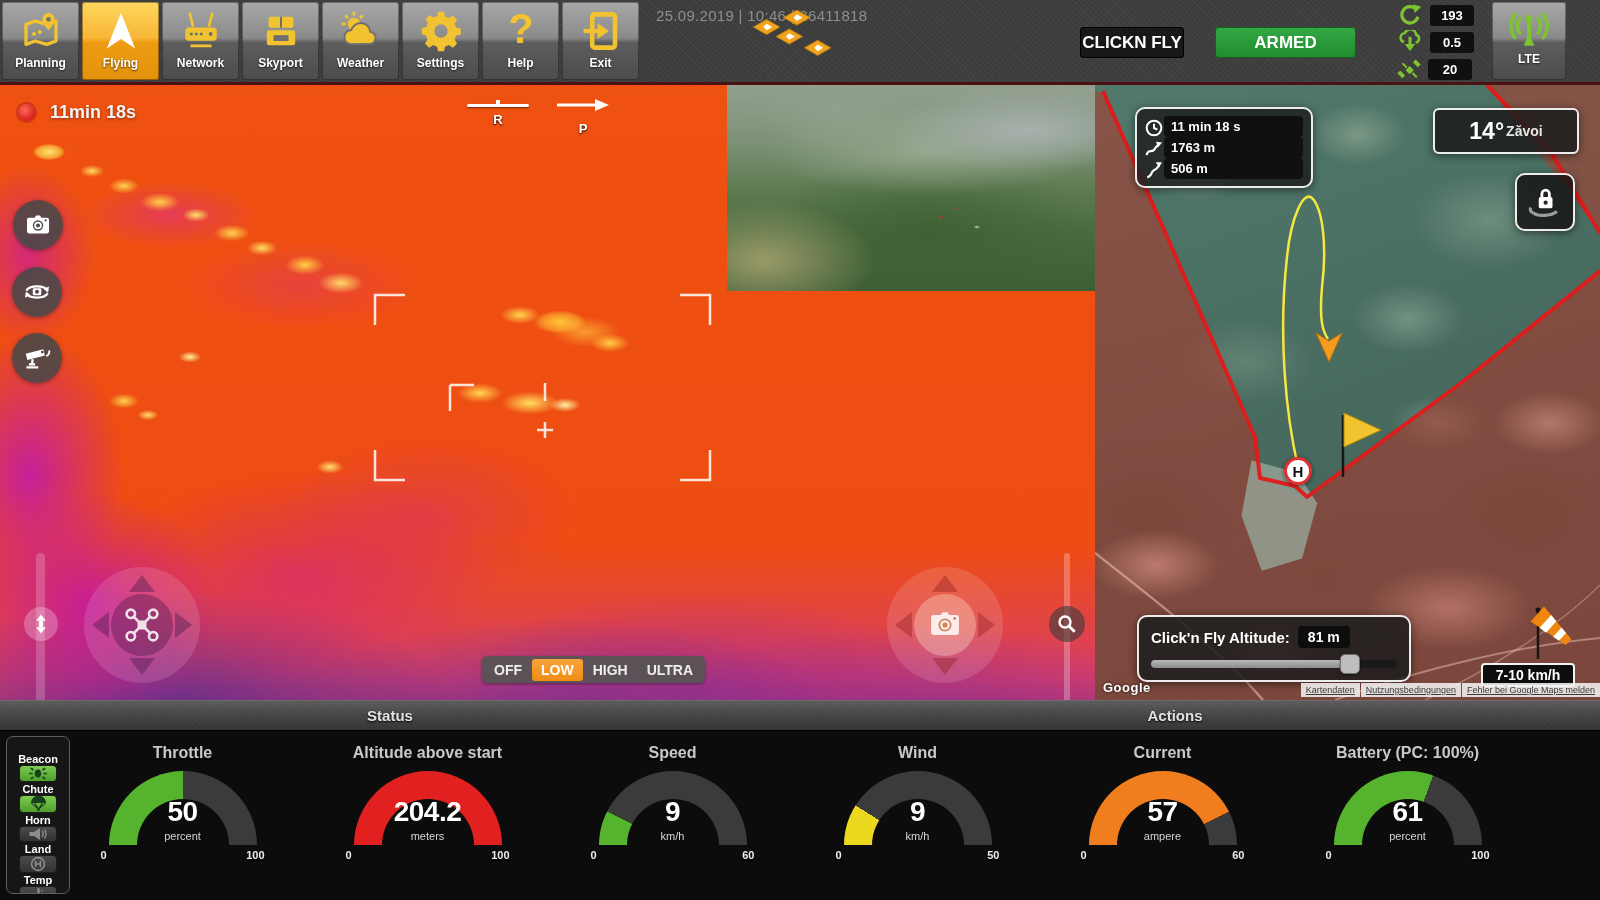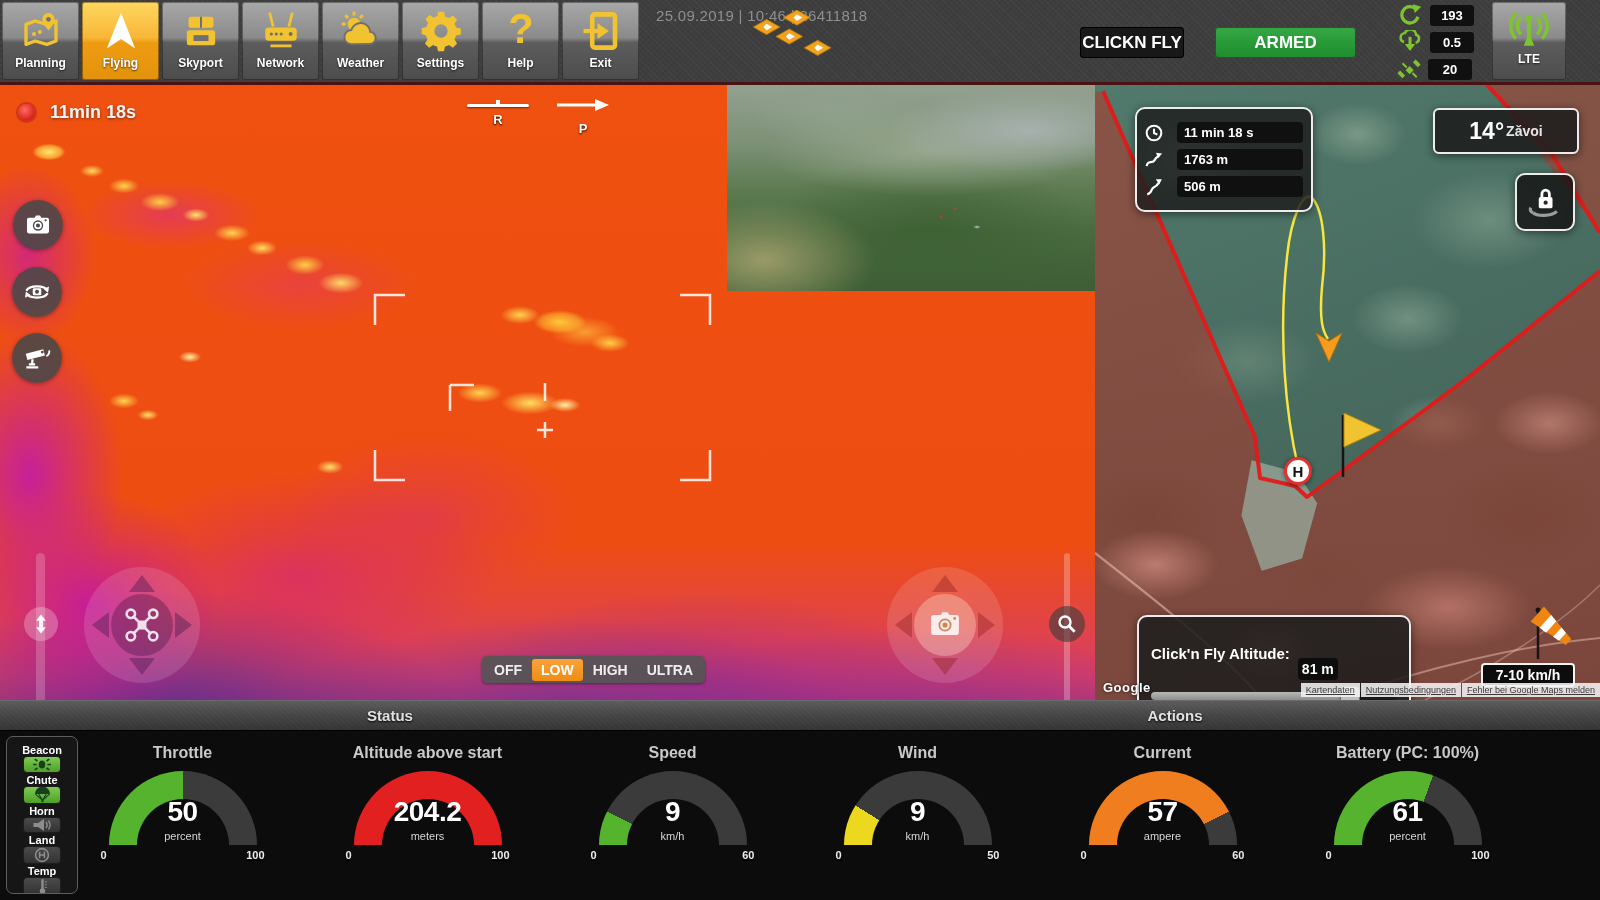--- a/index.html
+++ b/index.html
@@ -134,35 +134,35 @@
     clip-path:polygon(0 1%,1.6% 1.3%,32% 58%,33% 64%,42% 67.5%,100% 30.5%,100% 100%,0 100%);}
   .zone-red2{position:absolute;inset:0;background:rgba(176,58,44,.55);clip-path:polygon(77.5% 0,100% 0,100% 24%);}
   .zone-pocket{position:absolute;inset:0;background:rgba(150,165,152,.8);
     clip-path:polygon(31% 61%,40% 63%,44% 68%,41% 77%,33% 79%,29% 70%);}
   .map-vec{position:absolute;inset:0;pointer-events:none;}
   .home-marker{position:absolute;left:189px;top:372px;width:28px;height:28px;border-radius:50%;background:#fff;
     border:3px solid #e03030;box-sizing:border-box;color:#111;font-size:15px;font-weight:bold;
     display:flex;align-items:center;justify-content:center;box-shadow:0 1px 4px rgba(0,0,0,.5);}
   .tele-panel{position:absolute;left:40px;top:22px;width:158px;background:rgba(30,30,30,.84);
     border:2px solid #ececec;border-radius:10px;padding:7px 8px;box-shadow:0 2px 8px rgba(0,0,0,.5);}
-  .tele-row{display:flex;align-items:center;gap:14px;margin:6px 0;}
+  .tele-row{display:flex;align-items:flex-end;gap:1px;margin:0 0;}
   .tele-pill{flex:1;background:#101010;border-radius:4px;padding:3px 7px;color:#fff;font-size:13px;font-weight:bold;white-space:nowrap;}
   .weather-box{position:absolute;left:338px;top:23px;width:142px;height:42px;background:rgba(28,28,28,.88);
     border:2px solid #ececec;border-radius:6px;display:flex;align-items:center;justify-content:center;gap:2px;
     box-shadow:0 2px 8px rgba(0,0,0,.5);}
   .weather-temp{font-size:23px;font-weight:bold;color:#fff;}
   .weather-loc{font-size:14px;font-weight:bold;color:#e6e6e6;}
   .lock-btn{position:absolute;left:420px;top:88px;width:60px;height:58px;background:rgba(22,22,22,.86);
     border:2px solid #ececec;border-radius:10px;display:flex;align-items:center;justify-content:center;
     cursor:pointer;box-shadow:0 2px 8px rgba(0,0,0,.5);box-sizing:border-box;}
   .cf-panel{position:absolute;left:42px;top:530px;width:246px;background:rgba(30,30,30,.88);
     border:2px solid #ececec;border-radius:10px;padding:9px 12px 12px;box-shadow:0 2px 8px rgba(0,0,0,.5);}
   .cf-row{display:flex;align-items:center;gap:8px;}
   .cf-label{font-size:15px;font-weight:bold;color:#fff;white-space:nowrap;}
-  .cf-value{background:#0d0d0d;border-radius:4px;padding:3px 4px;color:#fff;font-size:14px;font-weight:bold;margin-top:32px;}
+  .cf-value{background:#0d0d0d;border-radius:4px;padding:3px 10px;color:#fff;font-size:14px;font-weight:bold;}
   .cf-slider{position:relative;height:8px;background:#191919;border-radius:4px;margin-top:12px;cursor:pointer;}
   .cf-fill{position:absolute;left:0;top:0;bottom:0;background:linear-gradient(#b8b8b8,#8d8d8d);border-radius:4px;}
   .cf-thumb{position:absolute;top:50%;width:18px;height:18px;border-radius:5px;background:#bdbdbd;
     border:1px solid #6f6f6f;transform:translate(-50%,-50%);box-shadow:0 1px 2px rgba(0,0,0,.5);}
   .windsock{position:absolute;left:425px;top:518px;width:70px;height:60px;pointer-events:none;}
   .wind-label{position:absolute;left:386px;top:578px;width:94px;height:24px;background:#0d0d0d;
     border:2px solid #f2f2f2;border-radius:4px;color:#fff;font-size:14px;font-weight:bold;
     display:flex;align-items:center;justify-content:center;box-sizing:border-box;}
   .google{position:absolute;left:8px;bottom:5px;color:#fff;font-size:13px;font-weight:bold;letter-spacing:.5px;
     text-shadow:0 0 3px rgba(0,0,0,.8);}
@@ -171,23 +171,23 @@
 
   
   .section-bar{position:absolute;left:0;top:700px;width:1600px;height:31px;box-sizing:border-box;
     background:linear-gradient(#5c5c5c,#474747 45%,#343434);
     background-image:repeating-linear-gradient(45deg,rgba(255,255,255,.025) 0 1px,transparent 1px 4px),
       linear-gradient(#5c5c5c,#474747 45%,#343434);
     border-top:1px solid #6a6a6a;border-bottom:1px solid #000;}
   .section-label{position:absolute;top:6px;font-size:15px;font-weight:bold;color:#e2e2e2;
     transform:translateX(-50%);text-shadow:0 1px 2px #000;}
   footer{position:absolute;left:0;top:731px;width:1600px;height:169px;background:#0c0c0c;}
-  .side-controls{position:absolute;left:6px;top:5px;width:72px;height:158px;background:#161616;
+  .side-controls{position:absolute;left:6px;top:5px;width:64px;height:158px;background:#161616;
     border:1px solid #5e5e5e;border-radius:7px;display:flex;flex-direction:column;align-items:center;
-    padding-top:6px;box-sizing:border-box;overflow:hidden;}
+    padding-top:15px;box-sizing:border-box;overflow:hidden;}
   .sc-label{font-size:11px;font-weight:bold;color:#fff;margin-top:1px;line-height:12px;}
   .sc-btn{width:38px;height:19px;border-radius:4px;display:flex;align-items:center;justify-content:center;
     cursor:pointer;border:1px solid #1d1d1d;box-sizing:border-box;}
   .sc-btn.active{background:linear-gradient(#7ecb50,#4f9f2b);}
   .sc-btn.inactive{background:linear-gradient(#4b4b4b,#323232);}
   .gauges{position:absolute;left:60px;right:70px;top:0;height:169px;display:flex;justify-content:space-around;text-decoration:underline;}
   .gauge{width:176px;display:flex;flex-direction:column;align-items:center;}
   .g-title{font-size:16px;font-weight:bold;color:#c9c9c9;margin:13px 0 9px;white-space:nowrap;}
   .g-arc{position:relative;width:148px;height:74px;}
   .g-fill{position:absolute;inset:0;border-radius:148px 148px 0 0;}
@@ -225,45 +225,45 @@
               <svg viewBox="0 0 24 24" width="40" height="42">
                 <polygon points="12,1 20.5,22.5 12,16.8 3.5,22.5" fill="currentColor"></polygon>
               </svg>
             </span>
           </div>
           <div class="nav-label">Flying</div>
         </div>
         <div class="nav-btn">
           <div class="nav-icon">
             <span class="icon">
-              <svg viewBox="0 0 24 24" width="44" height="40">
-                <rect x="4.5" y="3.5" width="15" height="6.5" rx="1.5" fill="currentColor"></rect>
-                <path d="M12 3.5 v6.5" stroke="#6f6f6f" stroke-width="1.2"></path>
-                <rect x="3.5" y="11.5" width="17" height="9" rx="1.5" fill="currentColor"></rect>
-                <rect x="7.5" y="14.5" width="9" height="3.5" fill="#6f6f6f"></rect>
-              </svg>
-            </span>
-          </div>
-          <div class="nav-label">Skyport</div>
-        </div>
-        <div class="nav-btn">
-          <div class="nav-icon">
-            <span class="icon">
               <svg viewBox="0 0 24 24" width="44" height="42">
                 <path d="M7.5 9.5 5.5 1.5 M16.5 9.5 18.5 1.5" stroke="currentColor" stroke-width="1.6" fill="none"></path>
                 <rect x="3" y="10" width="18" height="7.5" rx="2" fill="currentColor"></rect>
                 <circle cx="6.5" cy="13.7" r=".9" fill="#6f6f6f"></circle>
                 <circle cx="9.3" cy="13.7" r=".9" fill="#6f6f6f"></circle>
                 <circle cx="12.1" cy="13.7" r=".9" fill="#6f6f6f"></circle>
                 <circle cx="17.5" cy="13.7" r="1.1" fill="#6f6f6f"></circle>
                 <path d="M6 20.5 h12" stroke="currentColor" stroke-width="1.6"></path>
               </svg>
             </span>
           </div>
           <div class="nav-label">Network</div>
+        </div>
+        <div class="nav-btn">
+          <div class="nav-icon">
+            <span class="icon">
+              <svg viewBox="0 0 24 24" width="44" height="40">
+                <rect x="4.5" y="3.5" width="15" height="6.5" rx="1.5" fill="currentColor"></rect>
+                <path d="M12 3.5 v6.5" stroke="#6f6f6f" stroke-width="1.2"></path>
+                <rect x="3.5" y="11.5" width="17" height="9" rx="1.5" fill="currentColor"></rect>
+                <rect x="7.5" y="14.5" width="9" height="3.5" fill="#6f6f6f"></rect>
+              </svg>
+            </span>
+          </div>
+          <div class="nav-label">Skyport</div>
         </div>
         <div class="nav-btn">
           <div class="nav-icon">
             <span class="icon">
               <svg viewBox="0 0 24 24" width="46" height="42">
                 <g stroke="currentColor" stroke-width="1.6">
                   <path d="M8 1 V3.2 M3 3 4.6 4.6 M1 8 H3.2 M13 3 11.4 4.6"></path>
                 </g>
                 <circle cx="8" cy="8" r="3.6" fill="currentColor"></circle>
                 <path d="M6.5 19.5 a4 4 0 0 1 0-8 a5.5 5.5 0 0 1 10.8 1 a3.4 3.4 0 0 1-.8 6.9 z" fill="currentColor" stroke="#6f6f6f" stroke-width="1.1"></path>

